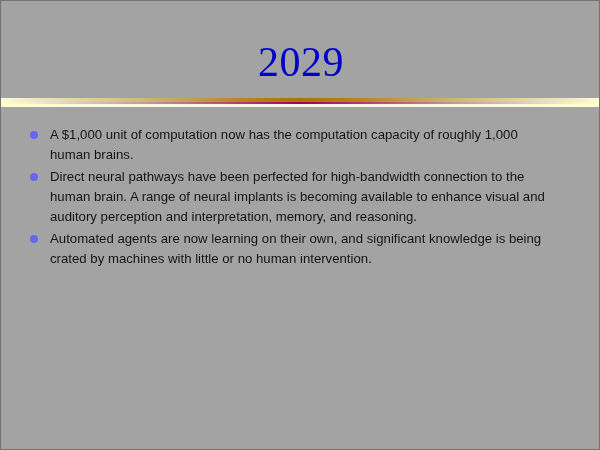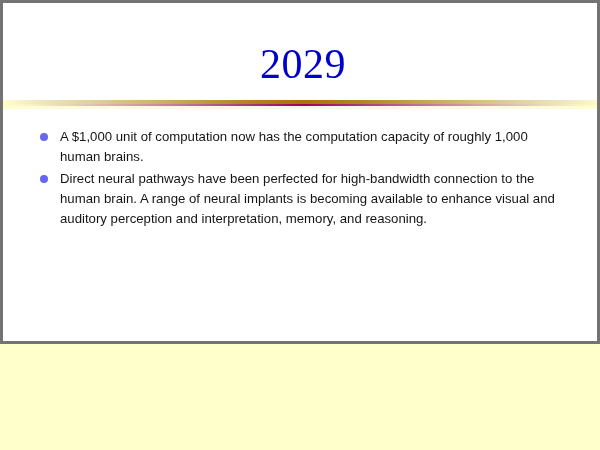--- a/index.html
+++ b/index.html
@@ -11,23 +11,23 @@
     height: 450px;
     overflow: hidden;
     background: #ffffcc;
     font-family: "Liberation Sans", sans-serif;
   }
 
   .slide {
     position: relative;
     box-sizing: border-box;
     width: 600px;
-    height: 344px;
-    background: #ffffff;
-    border: 3px solid #737373;
+    height: 450px;
+    background: #a3a3a3;
+    border: 1px solid #737373;
     overflow: hidden;
   }
 
   
   .title {
     position: absolute;
     left: 0;
     top: 38px;
     width: 600px;
     text-align: center;
@@ -96,21 +96,21 @@
         rgba(255,255,204,1) 0%,
         rgba(252,250,226,1) 20%,
         rgba(250,247,232,1) 50%,
         rgba(252,250,226,1) 80%,
         rgba(255,255,204,1) 100%);
   }
 
   
   .body-list {
     position: absolute;
-    left: 34px;
+    left: 26px;
     top: 124px;
     width: 528px;
     margin: 0;
     padding: 0;
     list-style: none;
   }
   .bullet-item {
     position: relative;
     padding-left: 23px;
     margin: 0 0 2px 0;
@@ -151,16 +151,20 @@
       <span class="bullet-dot"></span>
       <span class="bullet-text">A $1,000 unit of computation now has the computation capacity of roughly 1,000 human brains.</span>
     </li>
 
 
     <li class="bullet-item">
       <span class="bullet-dot"></span>
       <span class="bullet-text">Direct neural pathways have been perfected for high-bandwidth connection to the human brain.  A range of neural implants is becoming available to enhance visual and auditory perception and interpretation, memory, and reasoning.</span>
     </li>
 
+    <li class="bullet-item">
+      <span class="bullet-dot"></span>
+      <span class="bullet-text">Automated agents are now learning on their own, and significant knowledge is being crated by machines with little or no human intervention.</span>
+    </li>
 
   </ul>
 
 </div>
 
 </body></html>

